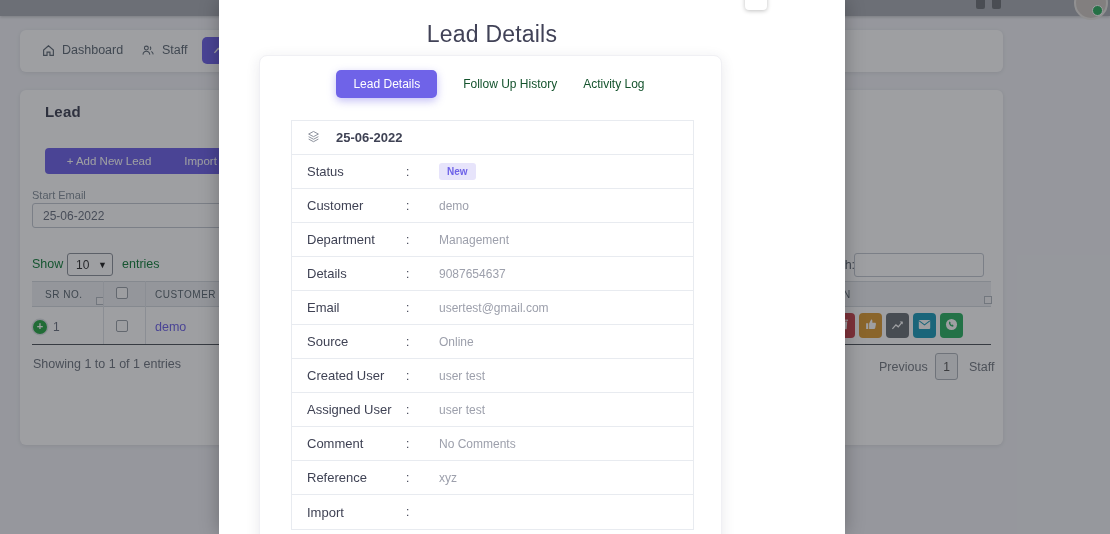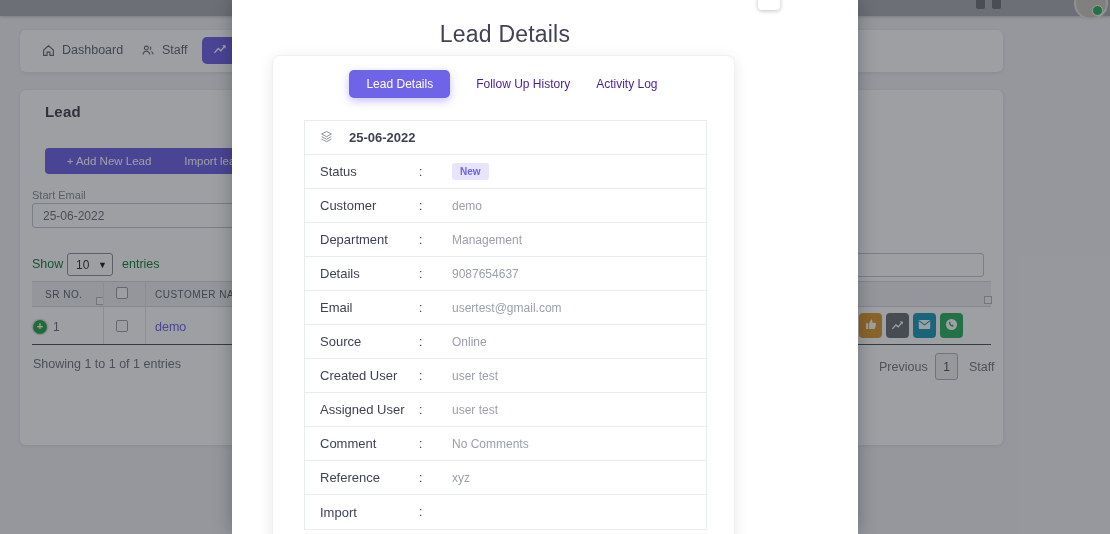--- a/index.html
+++ b/index.html
@@ -47,28 +47,28 @@
   .stub-input{left:740px;top:309px;width:50px;height:32px;background:#fff;border:1px solid #c9cdd4;border-radius:4px;box-sizing:border-box;}
   .act-btn{width:23px;height:25px;border:none;border-radius:4px;display:flex;align-items:center;justify-content:center;top:313px;padding:0;}
   .table-endline{left:32px;top:344px;width:959px;height:1px;background:#4e545b;}
   .summary{left:33px;top:357px;font-size:12.5px;color:#6f7680;}
   .pg-text{font-size:12.5px;color:#747a82;top:360px;}
   .pg-box{left:935px;top:353px;width:21px;height:25px;border:1px solid #aeb4bb;border-radius:3px;background:#f2f3f5;
     font-size:12px;color:#555;display:flex;align-items:center;justify-content:center;}
   
   .overlay{left:0;top:0;width:1110px;height:534px;background:rgba(24,27,33,.42);z-index:50;}
   
-  .modal{left:232px;top:0;width:626px;height:534px;background:#fff;z-index:100;box-shadow:0 0 18px rgba(0,0,0,.28);}
+  .modal{left:219px;top:0;width:626px;height:534px;background:#fff;z-index:100;box-shadow:0 0 18px rgba(0,0,0,.28);}
   .modal-close{left:526px;top:-9px;width:22px;height:19px;background:#fff;border:none;border-radius:4px;
     box-shadow:0 1px 4px rgba(0,0,0,.25);}
   .modal-title{left:0;top:21px;width:546px;text-align:center;font-size:23px;color:#414257;font-weight:500;letter-spacing:.2px;}
   .inner-card{left:40px;top:55px;width:463px;height:520px;background:#fff;border:1px solid #f0f0f4;border-radius:8px;
     box-shadow:0 3px 14px rgba(40,40,70,.10);box-sizing:border-box;}
   .mtabs{left:0;top:14px;width:100%;display:flex;align-items:center;justify-content:center;gap:26px;}
-  .mtab{font-size:12px;color:#4c1d95;background:none;border:none;font-family:inherit;padding:0;}
+  .mtab{font-size:12px;color:#14532d;background:none;border:none;font-family:inherit;padding:0;}
   .mtab.active{background:#6f63e8;color:#fff;border-radius:5px;padding:7px 17px;font-weight:500;
     box-shadow:0 3px 8px rgba(111,99,232,.40);}
   .dtable{left:31px;top:64px;width:403px;border:1px solid #e8ebf0;box-sizing:border-box;}
   .drow{display:flex;align-items:center;height:34px;border-bottom:1px solid #e8ebf0;box-sizing:border-box;padding-left:15px;}
   .drow:last-child{border-bottom:none;}
   .dlabel{width:99px;font-size:13px;color:#3f4254;font-weight:500;flex:none;}
   .dcolon{width:33px;font-size:12px;color:#3f4254;flex:none;}
   .dvalue{font-size:12px;color:#9da0ac;}
   .ddate{font-size:13px;color:#3f4254;font-weight:600;margin-left:16px;}
   .badge-new{background:#e7e4fb;color:#6f63e8;font-size:10px;font-weight:bold;padding:3px 8px;border-radius:3px;}

